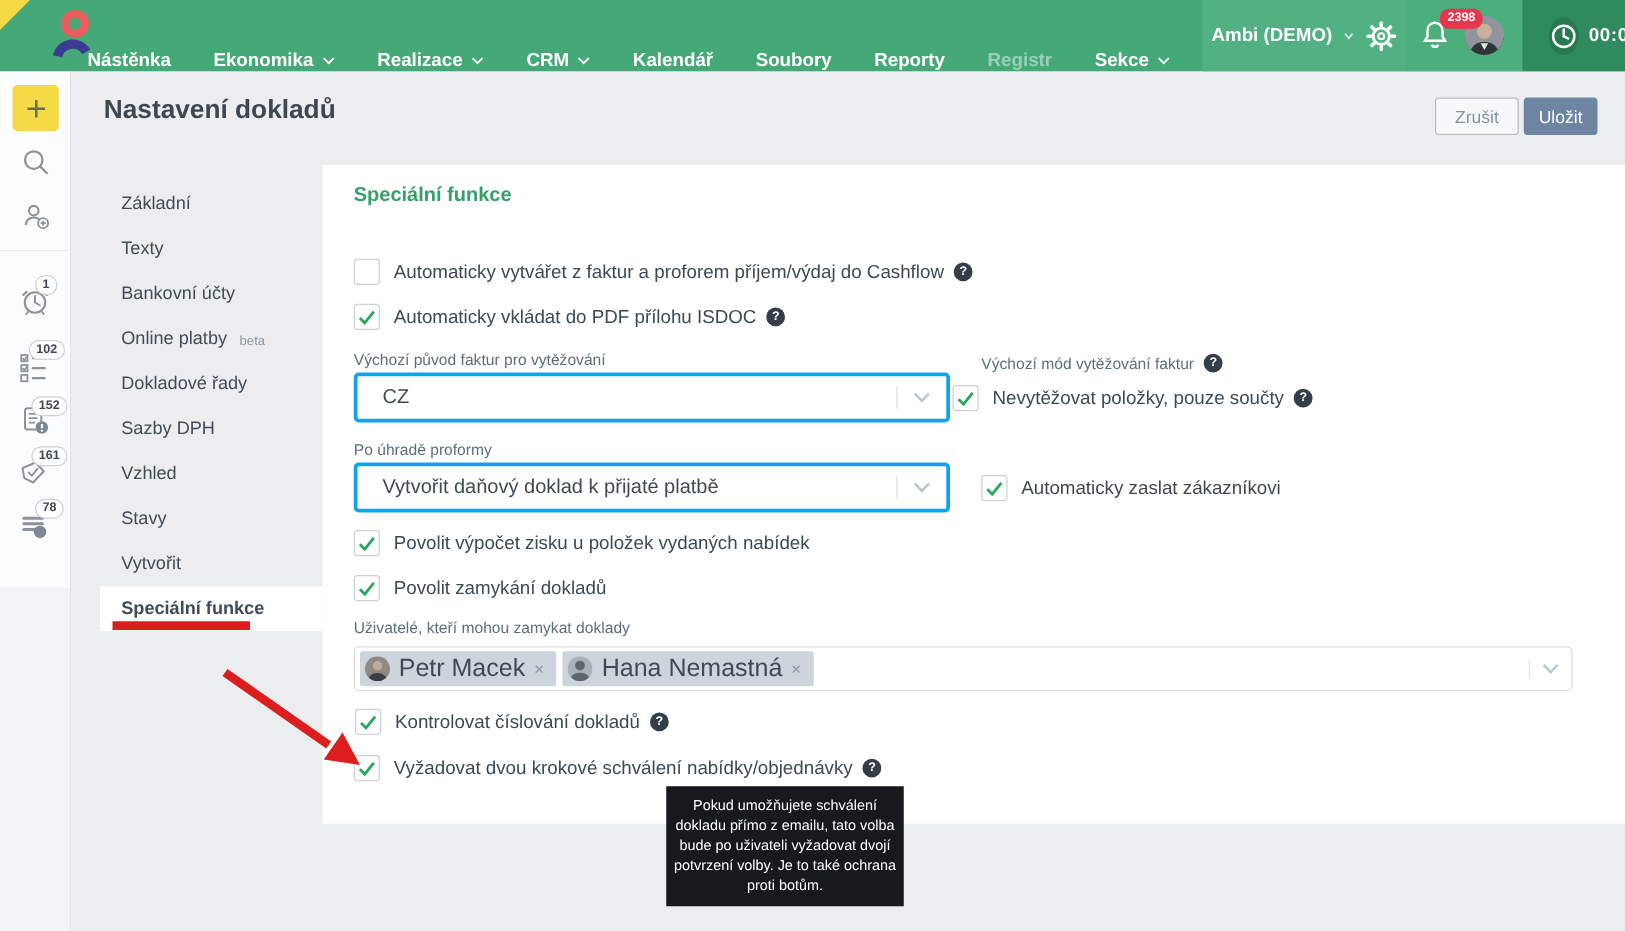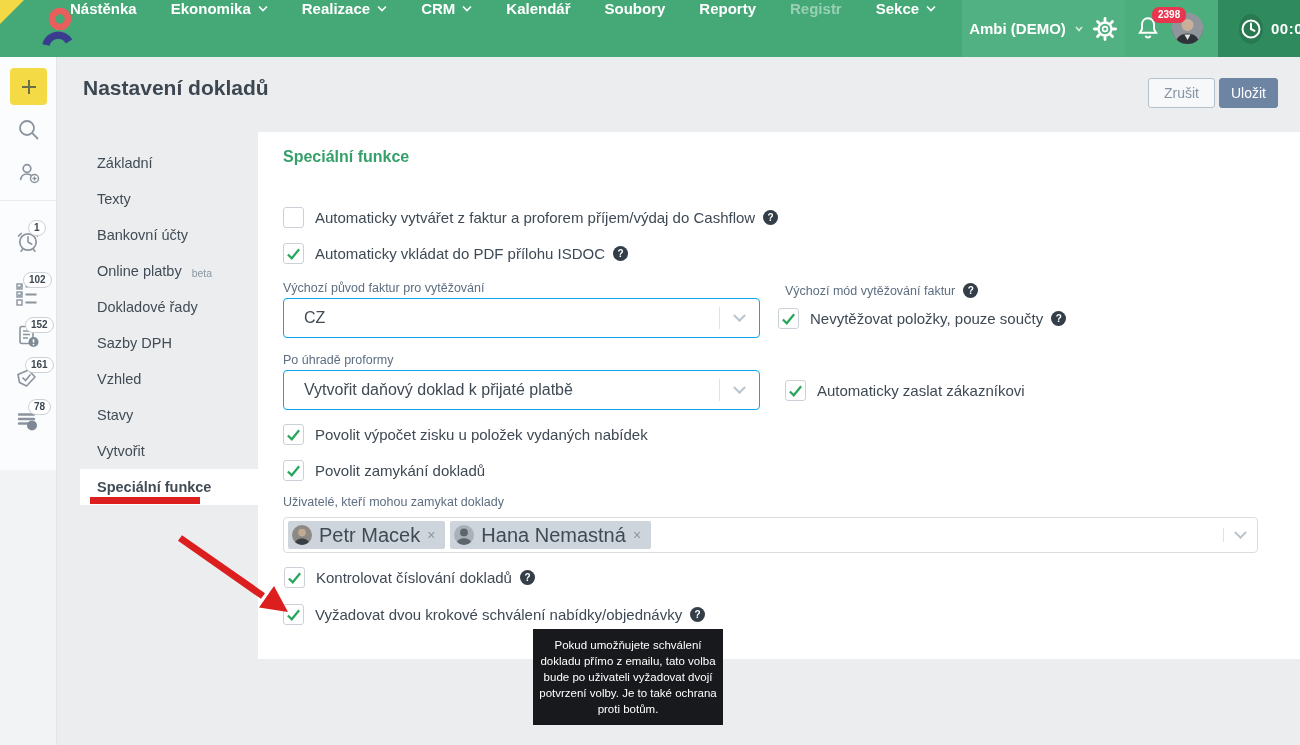--- a/index.html
+++ b/index.html
@@ -3,21 +3,21 @@
 <meta charset="utf-8">
 <style>
   *{margin:0;padding:0;box-sizing:border-box}
   html,body{width:1300px;height:745px}
   body{font-family:"Liberation Sans",sans-serif;background:#ebedee;position:relative;overflow:hidden}
 
   
   .topbar{position:absolute;left:0;top:0;width:1300px;height:57px;background:#44a976;z-index:10}
   .corner{position:absolute;left:0;top:0;width:0;height:0;border-top:24px solid #f3d945;border-right:24px solid transparent}
   .logo{position:absolute;left:40px;top:6px}
-  .nav{position:absolute;left:70px;top:0;height:57px;display:flex;align-items:flex-start;gap:34px}
+  .nav{position:absolute;left:70px;top:0;height:57px;display:flex;align-items:flex-end;gap:34px}
   .nav-item{color:#fff;font-size:15px;font-weight:600;display:flex;align-items:center;gap:7px;cursor:pointer;white-space:nowrap}
   .nav-item.muted{opacity:.45}
   .zone-account{position:absolute;left:962px;top:0;width:163px;height:57px;background:#52b182;display:flex;align-items:center;justify-content:center;gap:9px}
   .account-label{color:#fff;font-size:15px;font-weight:600}
   .zone-bell{position:absolute;left:1125px;top:0;width:93px;height:57px;background:#4cae7c}
   .bell-btn{position:absolute;left:10px;top:15px;cursor:pointer}
   .notif-badge{position:absolute;left:27px;top:7px;background:#e8364f;color:#fff;font-size:10px;font-weight:700;line-height:12px;padding:2px 6px;border-radius:7px;z-index:2}
   .avatar{position:absolute;left:47px;top:13px;width:31px;height:31px;border-radius:50%;overflow:hidden;background:linear-gradient(180deg,#9aa0a6 0 54%,#454b51 54%);cursor:pointer}
   .avatar svg{display:block}
   .zone-clock{position:absolute;left:1218px;top:0;width:82px;height:57px;background:#2f8a5e;display:flex;align-items:center;gap:8px;padding-left:21px}
@@ -47,21 +47,21 @@
   
   .panel{position:absolute;left:258px;top:132px;width:1042px;height:527px;background:#fff;z-index:2}
   .panel-heading{position:absolute;left:25px;top:16px;font-size:16px;font-weight:700;color:#35a06a}
   .cbrow{position:absolute;display:flex;align-items:center;cursor:pointer}
   .cb{width:21px;height:21px;border:1px solid #cbd1d7;border-radius:3px;background:#fff;flex:none;display:flex;align-items:center;justify-content:center;margin-right:11px}
   .cb svg{display:none}
   .cb.checked svg{display:block}
   .cb-label{font-size:15px;color:#3e4954;white-space:nowrap}
   .help{width:15px;height:15px;border-radius:50%;background:#333e48;color:#fff;font-size:10px;font-weight:700;display:inline-flex;align-items:center;justify-content:center;margin-left:8px;flex:none;cursor:pointer}
   .field-label{position:absolute;font-size:12.5px;color:#5d6e80;display:flex;align-items:center;white-space:nowrap}
-  .select{position:absolute;width:477px;height:40px;border:1px solid #0ea5e9;border-radius:4px;background:#fff;display:flex;align-items:center;cursor:pointer}
+  .select{position:absolute;width:477px;height:40px;border:3px solid #0ea5e9;border-radius:4px;background:#fff;display:flex;align-items:center;cursor:pointer}
   .select-value{padding-left:20px;font-size:16px;color:#3f4a55}
   .caret-zone{position:absolute;right:0;top:0;bottom:0;width:40px;display:flex;align-items:center;justify-content:center}
   .caret-zone:before{content:"";position:absolute;left:0;top:8px;bottom:8px;width:1px;background:#dfe3e7}
   .caret{width:9px;height:9px;border-right:2px solid #bcc4cc;border-bottom:2px solid #bcc4cc;transform:rotate(45deg) translate(-2px,-2px)}
   .multiselect{position:absolute;left:25px;top:385px;width:975px;height:36px;border:1px solid #d9dde1;border-radius:4px;background:#fff;display:flex;align-items:center;gap:5px;padding:0 40px 0 4px;cursor:pointer}
   .multiselect .caret-zone{width:34px}
   .multiselect .caret-zone:before{top:10px;bottom:10px}
   .chip{height:28px;background:#cdd4db;border-radius:2px;display:flex;align-items:center;padding:0 10px 0 4px;gap:7px}
   .chip-avatar{width:20px;height:20px;border-radius:50%;overflow:hidden;flex:none}
   .chip-name{font-size:20px;color:#3f4a55;white-space:nowrap}
@@ -307,21 +307,21 @@
     <span class="select-value">CZ</span>
     <span class="caret-zone">
         <span class="caret"></span>
       </span>
   </div>
 
   <div class="field-label" style="left:527px;top:151px">
     <span>Výchozí mód vytěžování faktur</span>
     <span class="help">?</span>
   </div>
-  <div class="cbrow" style="left:520px;top:176px">
+  <div class="cbrow" style="left:504px;top:176px">
     <span class="cb checked">
         <svg width="20" height="20" viewBox="0 0 22 22">
           <path d="M4.5 11.5 L9 16 L17.5 5.5" fill="none" stroke="#27a65c" stroke-width="2.6"></path>
         </svg>
       </span>
     <span class="cb-label">Nevytěžovat položky, pouze součty</span>
     <span class="help">?</span>
   </div>
 
   <div class="field-label" style="left:25px;top:221px">Po úhradě proformy</div>

